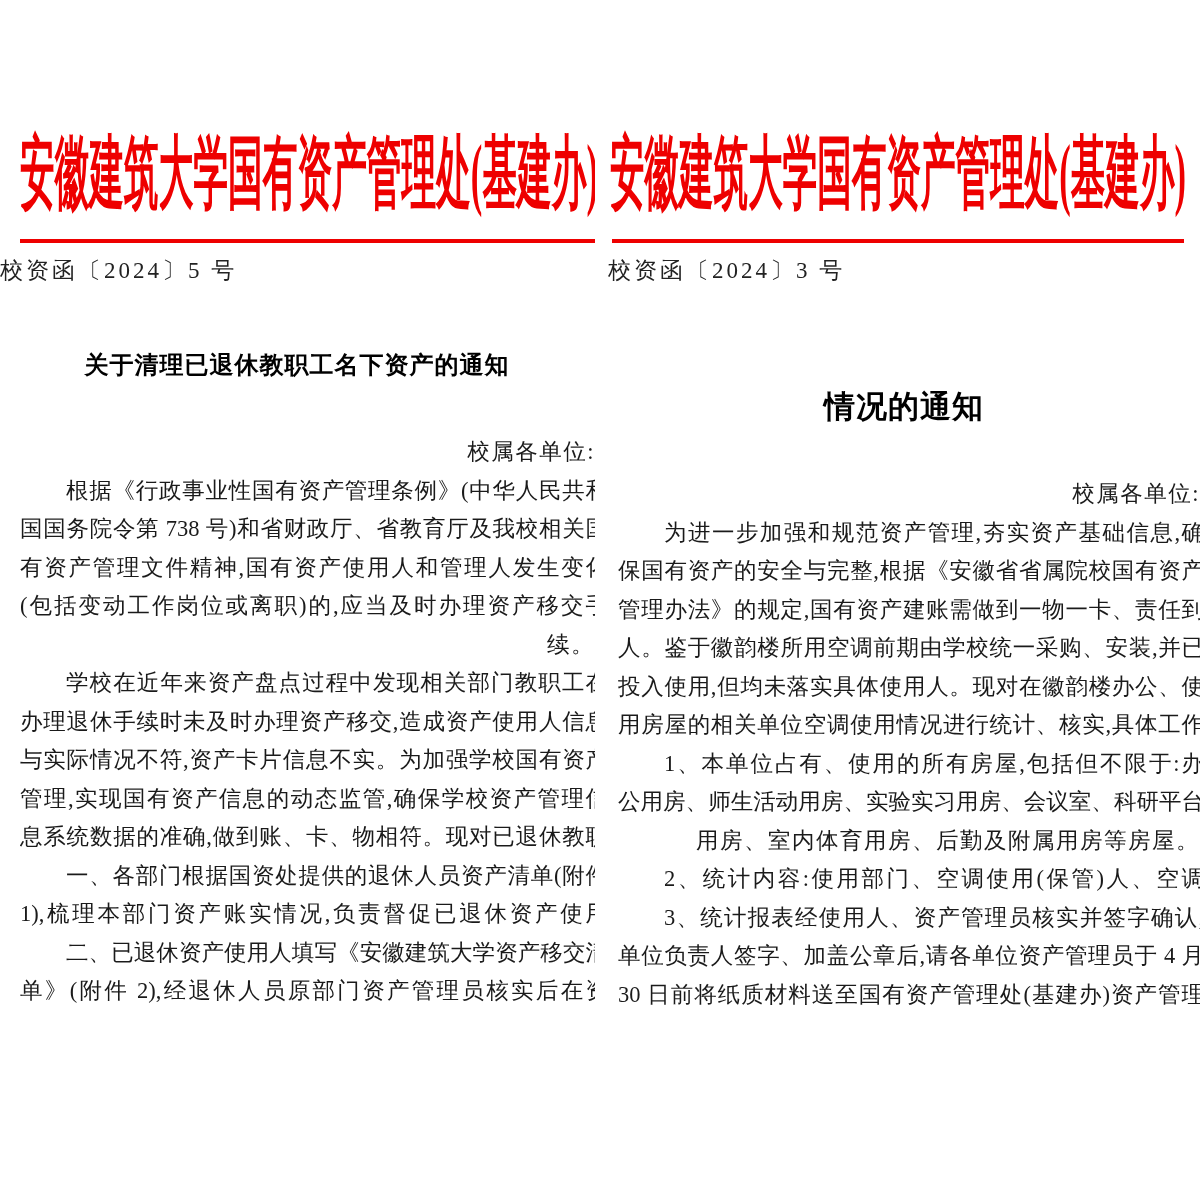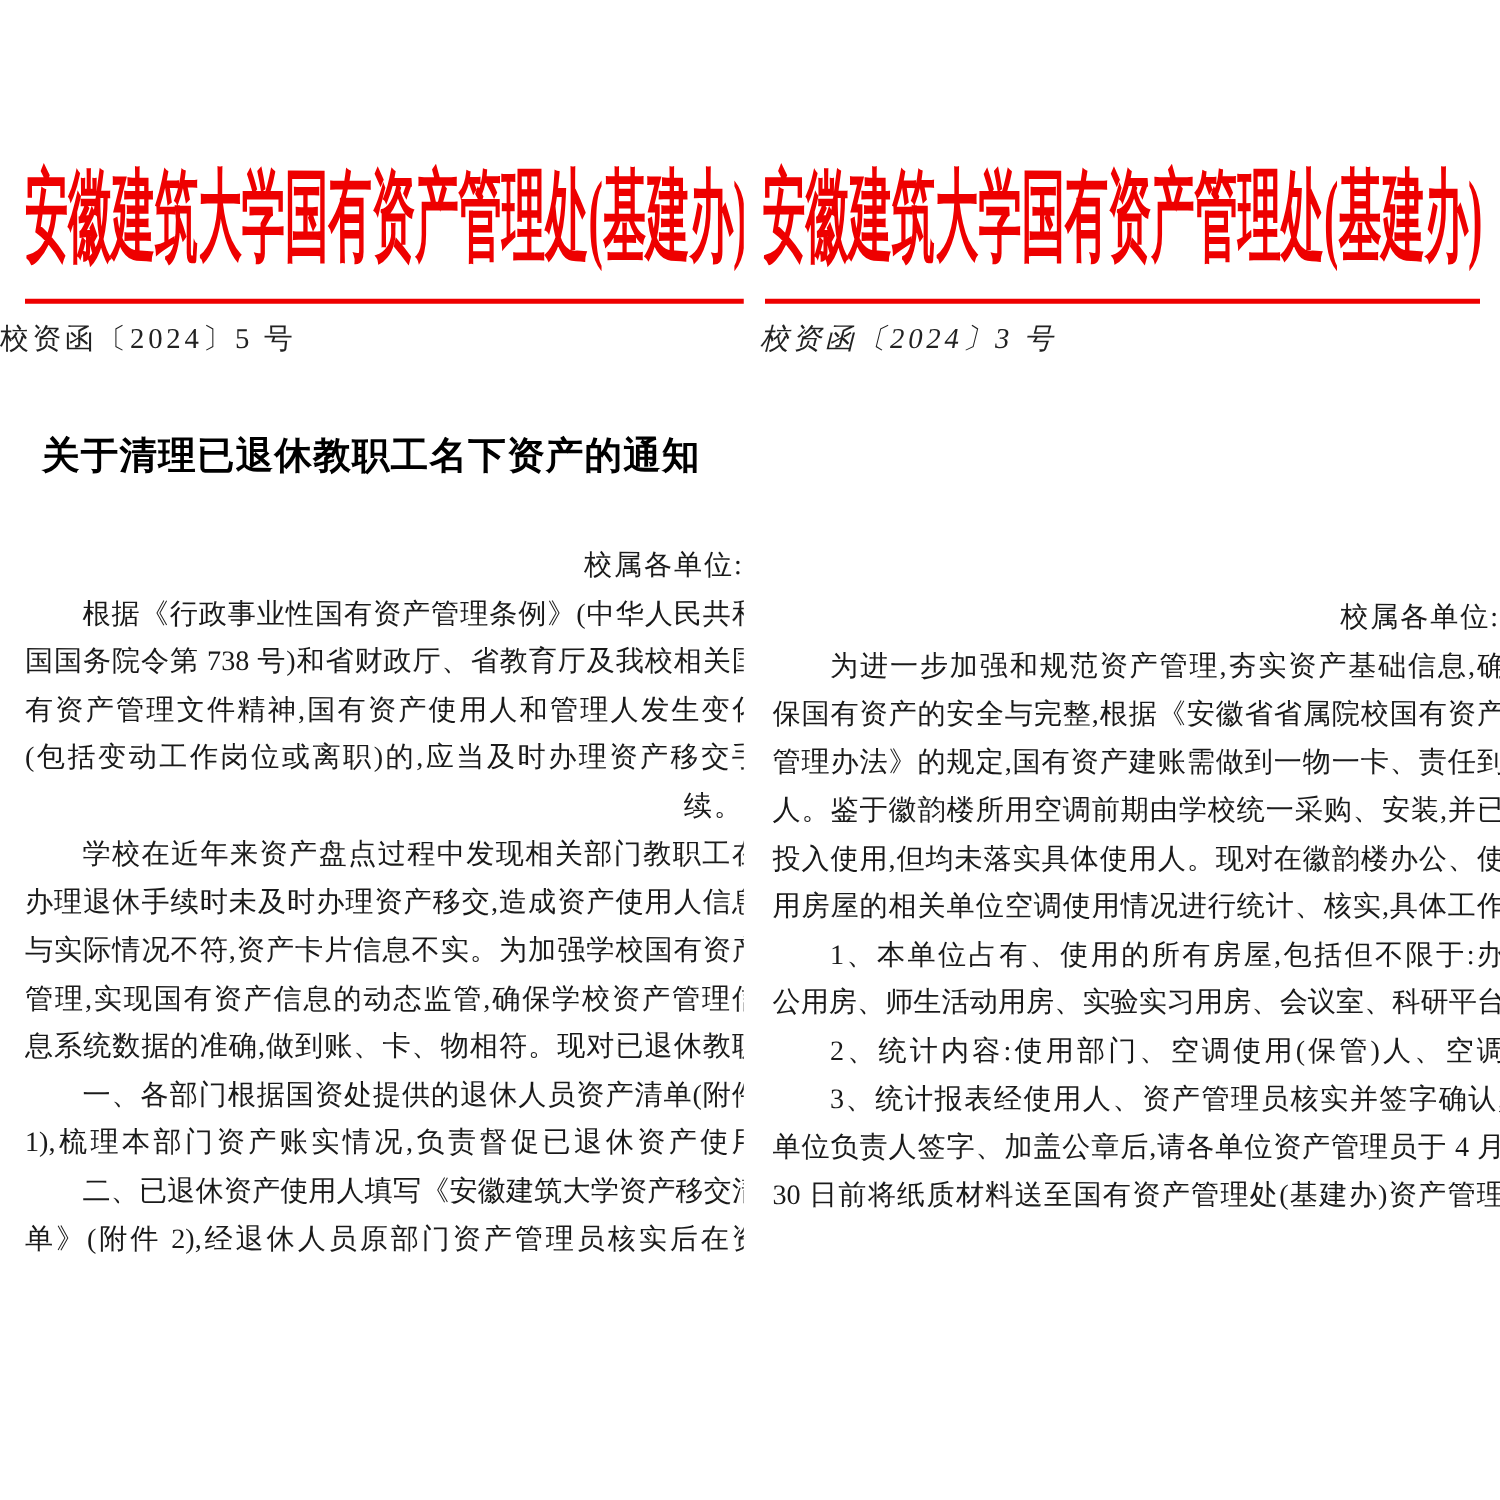--- a/index.html
+++ b/index.html
@@ -11,22 +11,22 @@
   .lh-svg{position:absolute;display:block;top:120px;height:100px;}
   .page.left  .lh-svg{left:20px;width:600px;}
   .page.right .lh-svg{left:2px;width:588px;}
   .lh-svg text{font-family:"Liberation Serif","DejaVu Serif",serif;font-weight:bold;}
   .rule{position:absolute;top:239px;height:4px;}
   .page.left  .rule{left:20px;width:580px;}
   .page.right .rule{left:4px;width:572px;}
   .docnum{position:absolute;top:257px;left:0;font-size:23px;letter-spacing:3px;
           color:#222222;text-align:left;white-space:nowrap;line-height:28px;}
   .page.left  .docnum{width:605px;}
-  .page.right .docnum{width:572px;font-style:italic;}
-  .title{position:absolute;margin:0;font-size:30px;line-height:38px;font-weight:bold;
+  .page.right .docnum{width:572px;}
+  .title{position:absolute;margin:0;font-size:24px;line-height:38px;font-weight:bold;
          color:#000000;text-align:center;letter-spacing:1px;}
   .page.left  .title{top:346px;left:10px;width:574px;}
   .page.right .title.t1{top:342px;left:0;width:592px;font-size:31px;}
   .page.right .title.t2{top:388px;left:0;width:592px;font-size:31px;}
   .body{position:absolute;}
   .page.left  .body{left:20px;top:433px;width:575px;}
   .page.right .body{left:10px;top:475px;width:582px;}
   .line{height:38.5px;line-height:38.5px;font-size:22.5px;color:#1a1a1a;overflow:hidden;}
   .line.ind{text-indent:46px;}
   .line:not(.just){letter-spacing:1.5px;text-align:right;}
@@ -63,30 +63,32 @@
         <div class="line just">单》(附件 2),经退休人员原部门资产管理员核实后在资</div>
       </div>
   </section>
 
   <section class="page right">
     <svg class="lh-svg" viewBox="0 0 588 100">
       <text x="0" y="80" font-size="80" textLength="576" lengthAdjust="spacingAndGlyphs" fill="#ee0000">安徽建筑大学国有资产管理处(基建办)</text>
     </svg>
     <div class="rule" style="background: rgb(238, 0, 0);"></div>
     <div class="docnum">校资函〔2024〕3 号</div>
+    <h1 class="title t2">情况的通知</h1>
     <div class="body">
         <div class="line">校属各单位:</div>
         <div class="line just ind">为进一步加强和规范资产管理,夯实资产基础信息,确</div>
         <div class="line just">保国有资产的安全与完整,根据《安徽省省属院校国有资产</div>
         <div class="line just">管理办法》的规定,国有资产建账需做到一物一卡、责任到</div>
         <div class="line just">人。鉴于徽韵楼所用空调前期由学校统一采购、安装,并已</div>
         <div class="line just">投入使用,但均未落实具体使用人。现对在徽韵楼办公、使</div>
         <div class="line just">用房屋的相关单位空调使用情况进行统计、核实,具体工作</div>
         <div class="line just ind">1、本单位占有、使用的所有房屋,包括但不限于:办</div>
         <div class="line just">公用房、师生活动用房、实验实习用房、会议室、科研平台</div>
+        <div class="line">用房、室内体育用房、后勤及附属用房等房屋。</div>
         <div class="line just ind">2、统计内容:使用部门、空调使用(保管)人、空调</div>
         <div class="line just ind">3、统计报表经使用人、资产管理员核实并签字确认,</div>
         <div class="line just">单位负责人签字、加盖公章后,请各单位资产管理员于 4 月</div>
         <div class="line just">30 日前将纸质材料送至国有资产管理处(基建办)资产管理</div>
       </div>
   </section>
 
 </div>
 
 </body></html>

